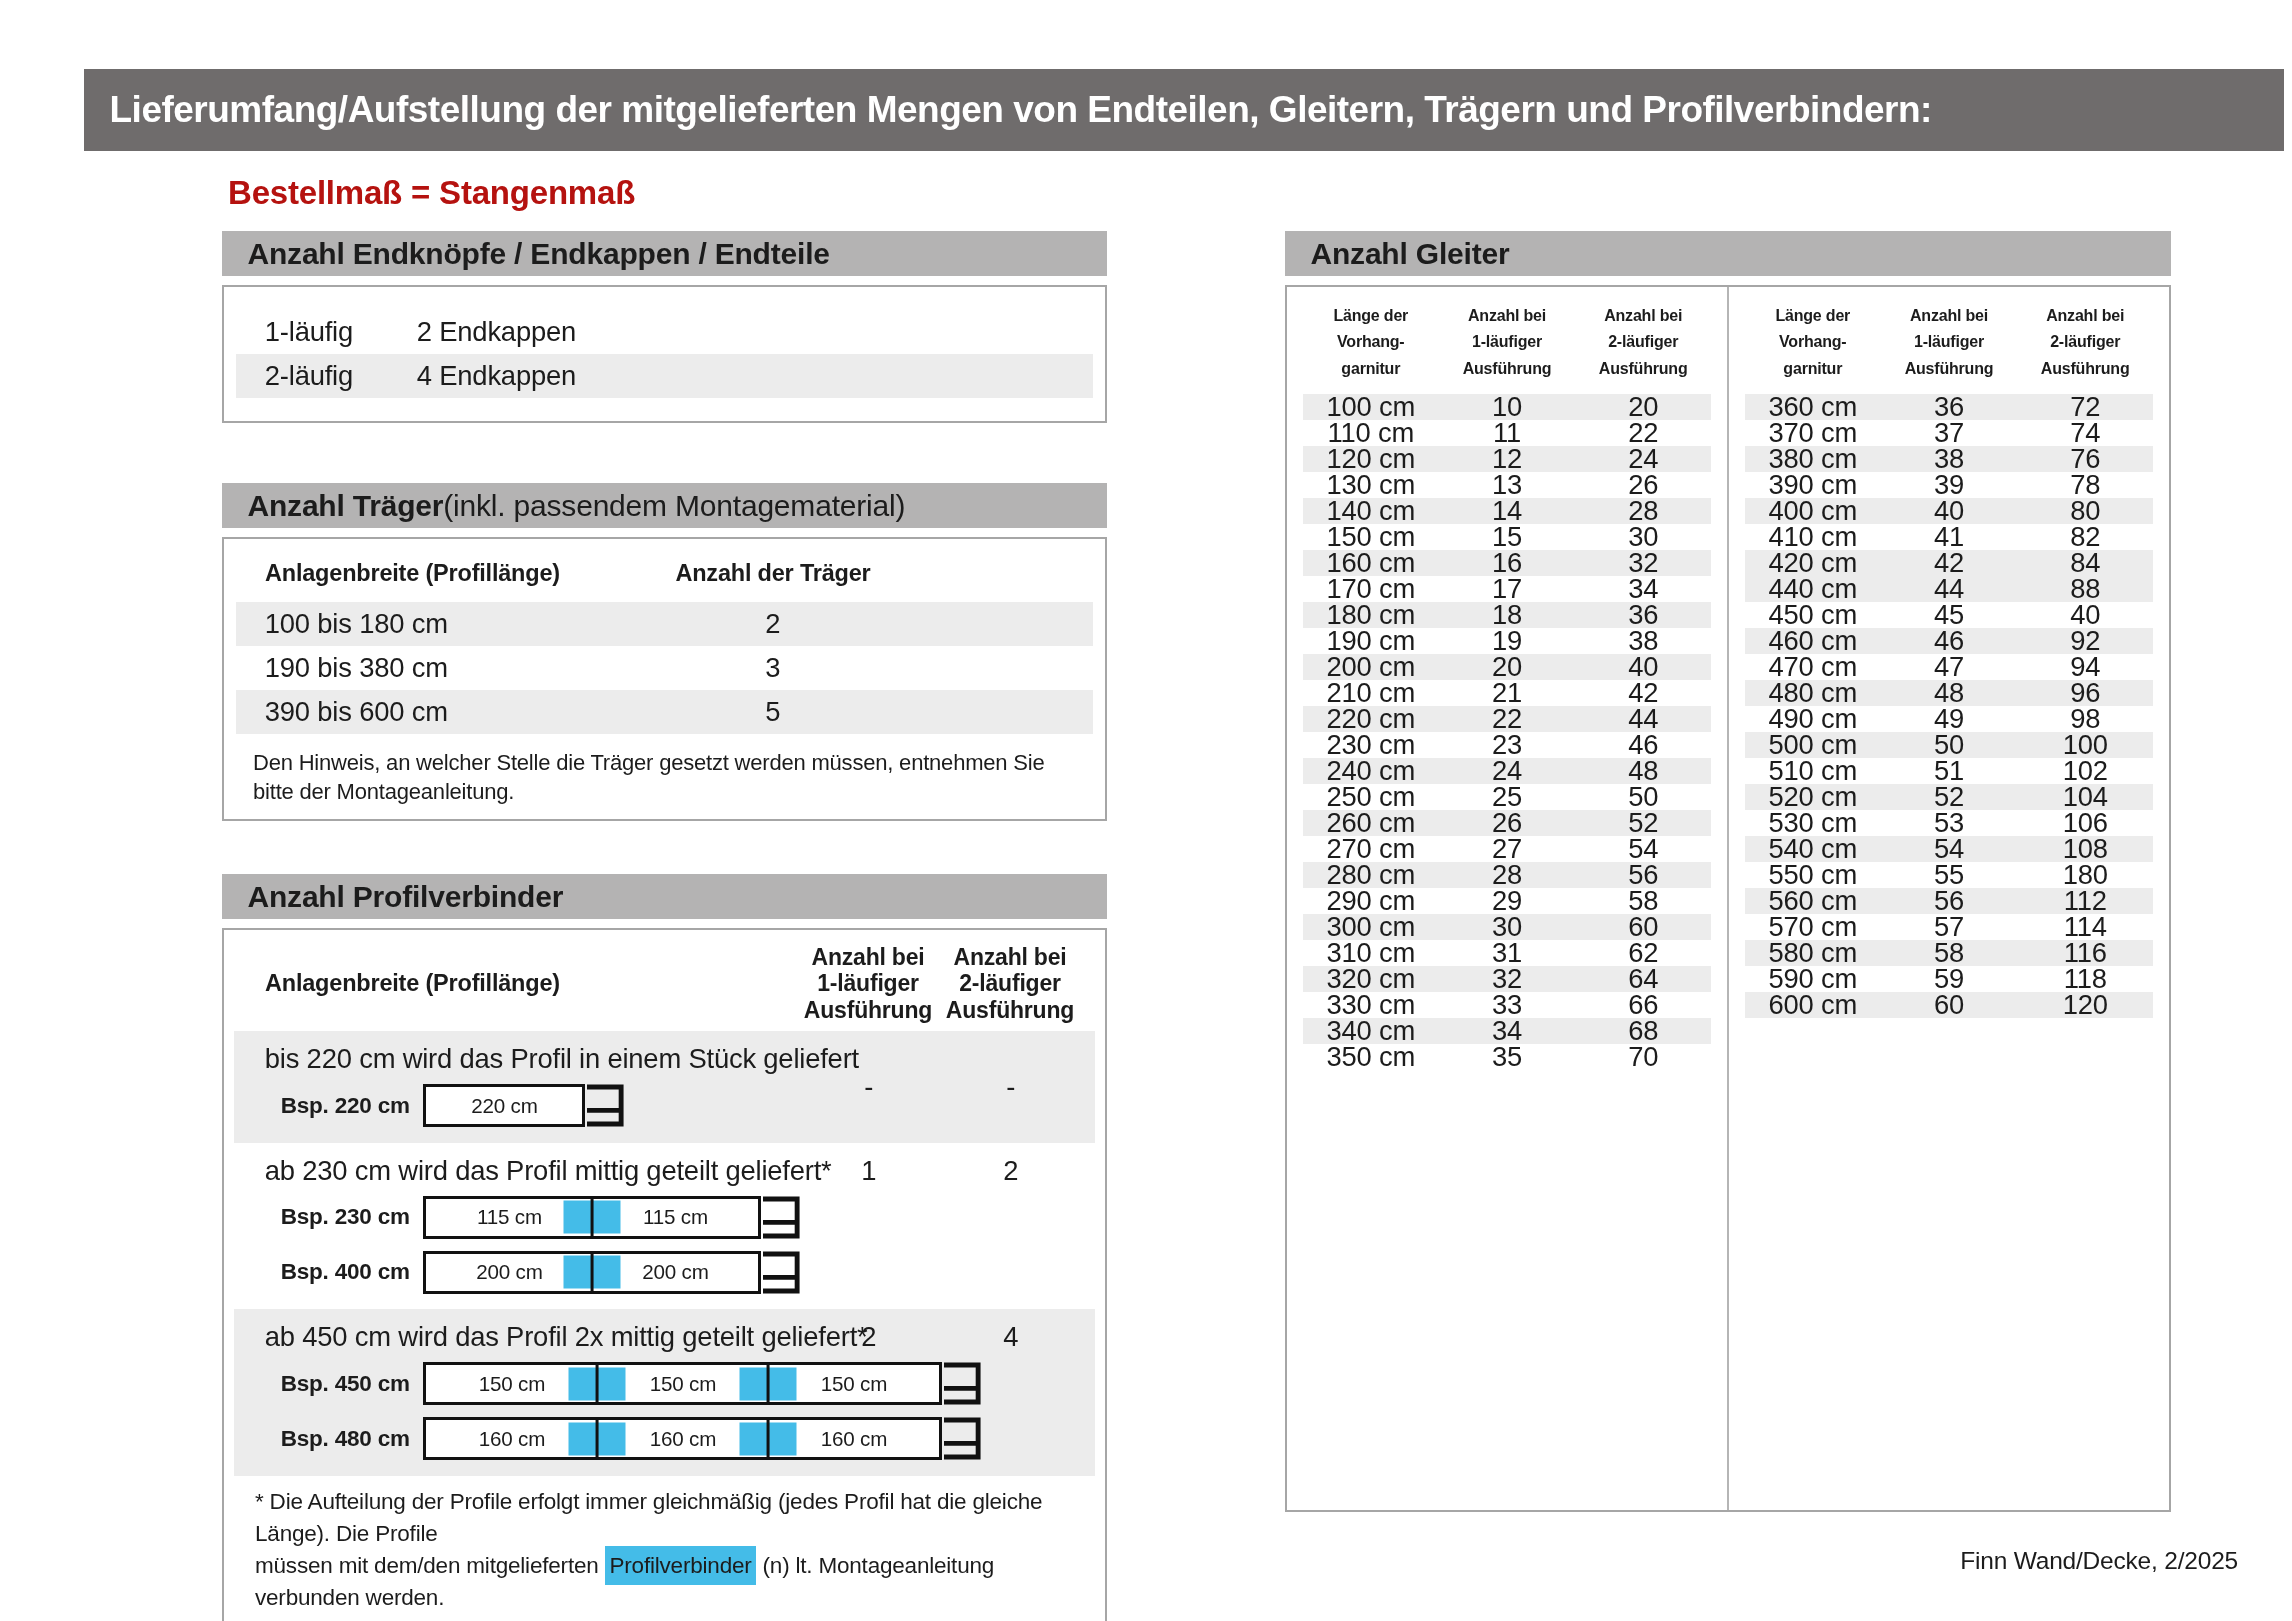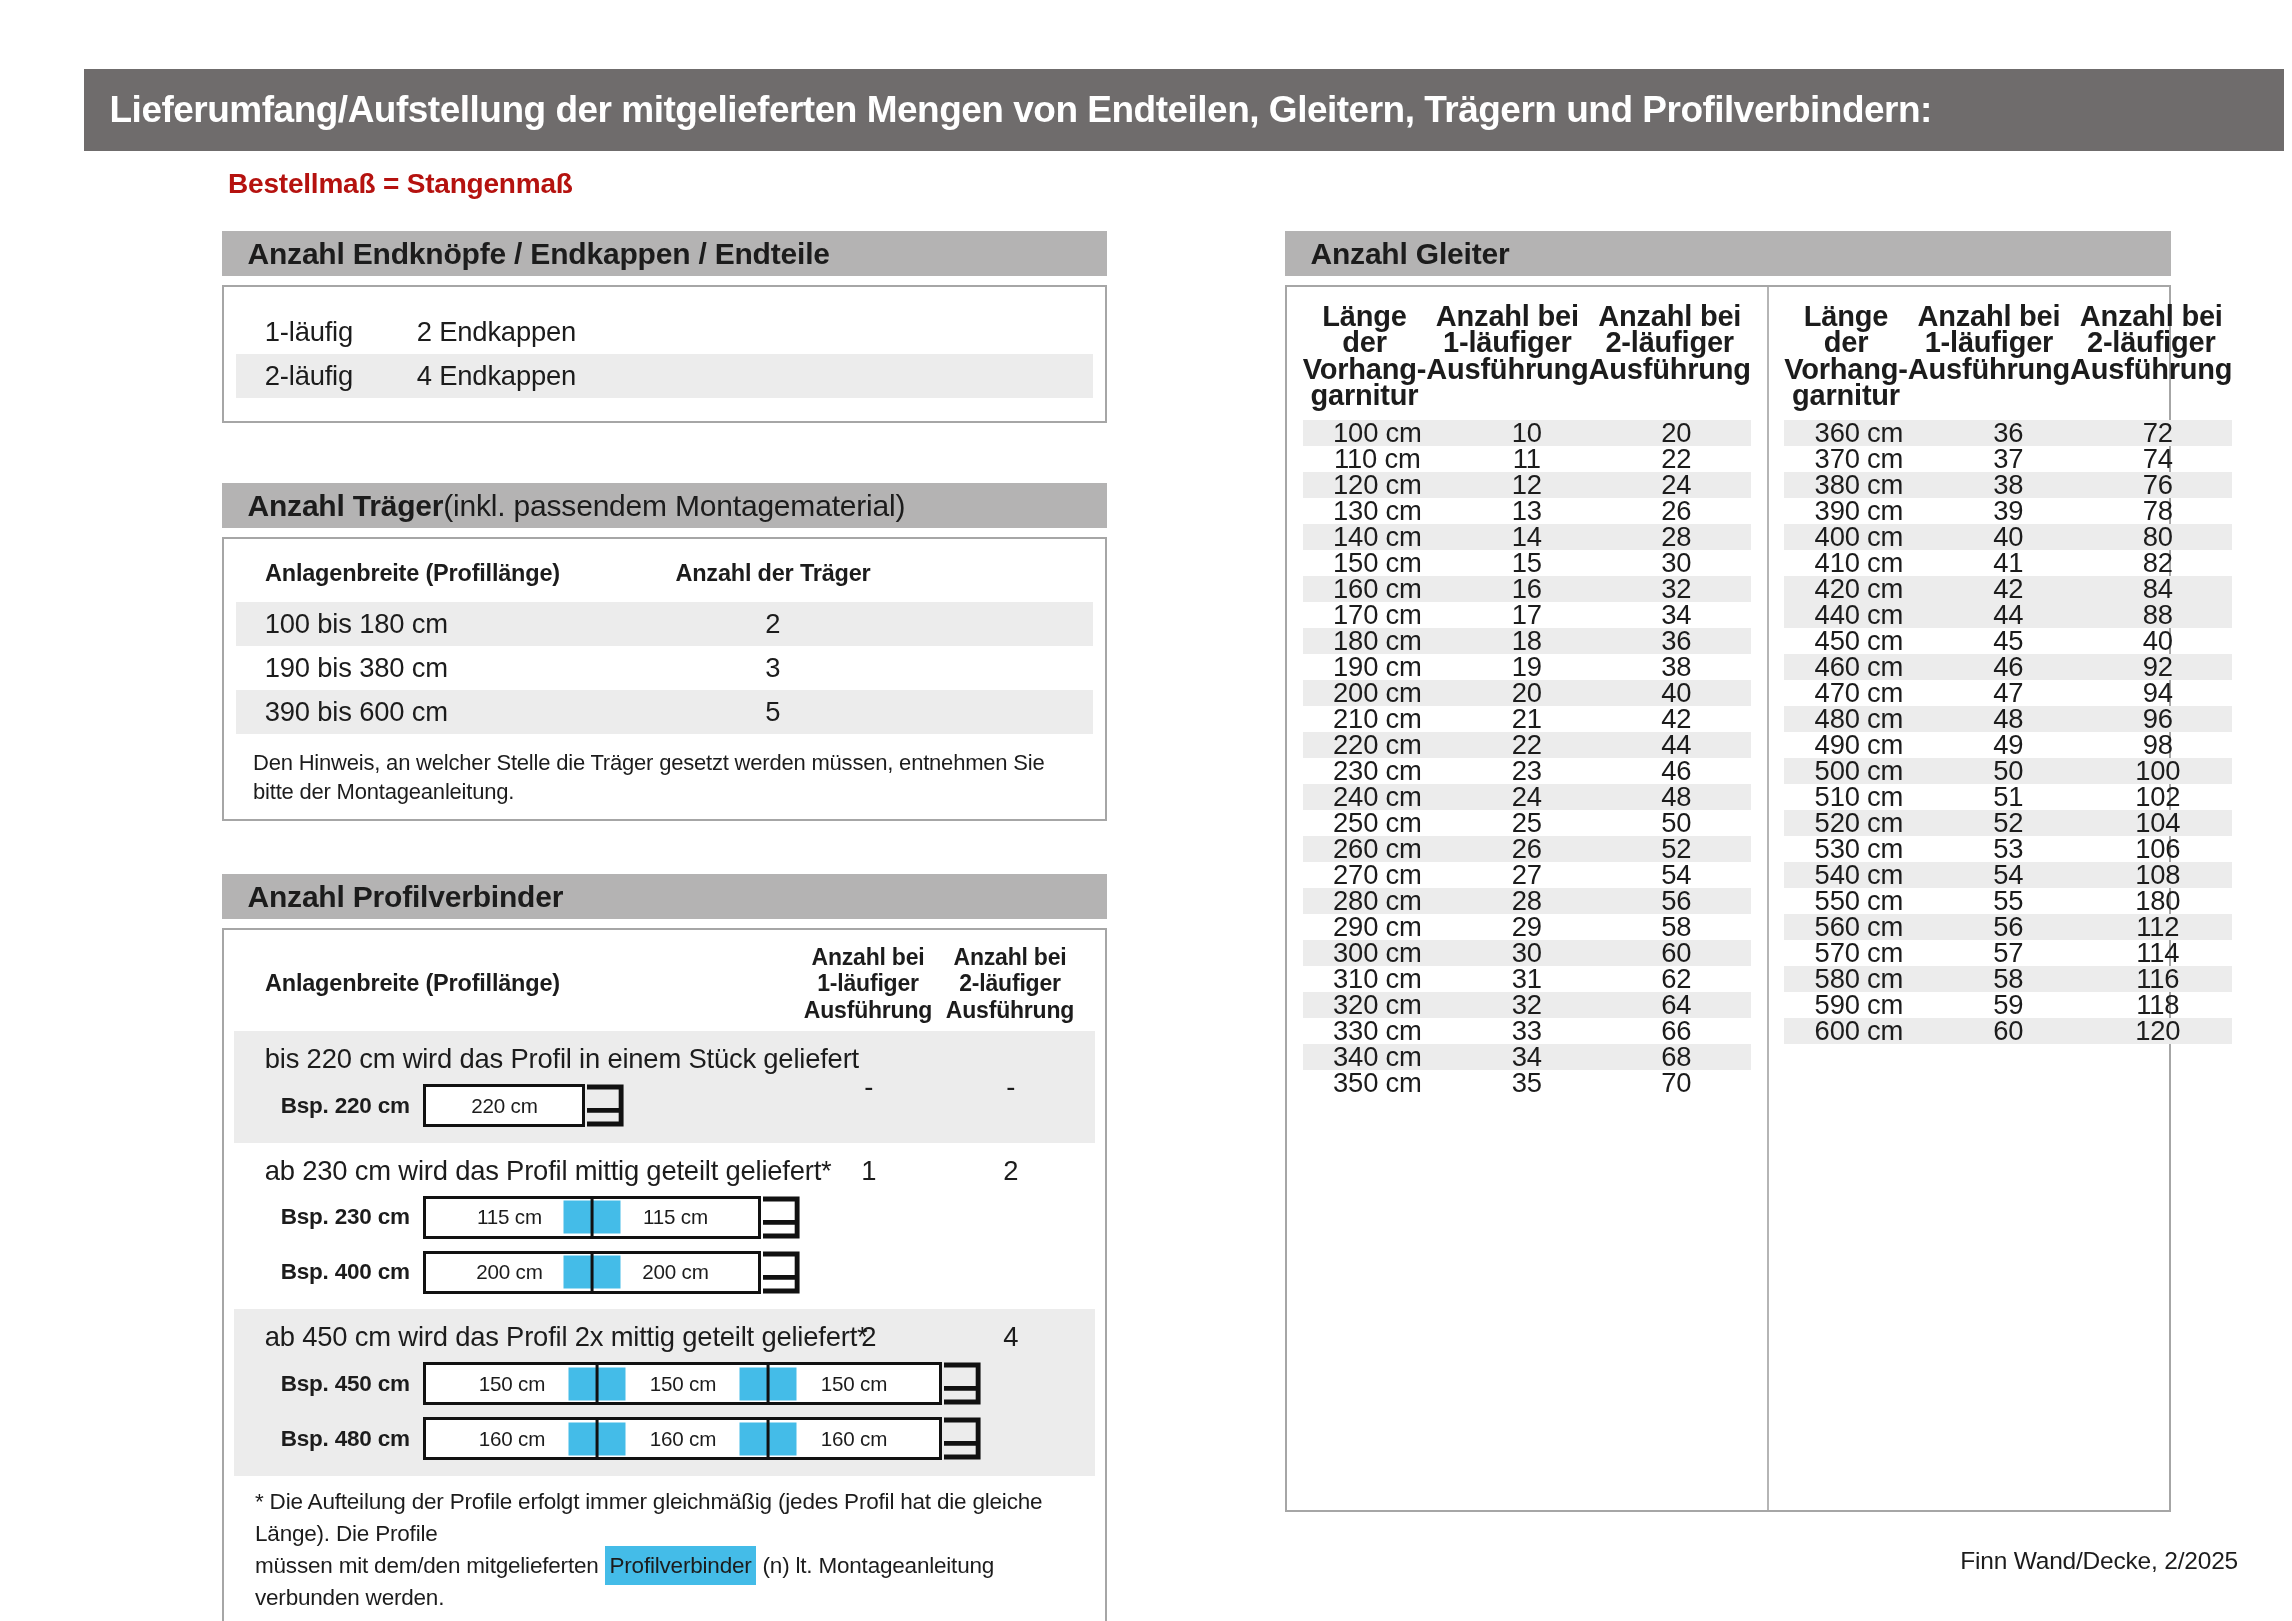--- a/index.html
+++ b/index.html
@@ -15,21 +15,21 @@
   .page{
     position:relative;width:2293px;height:1621px;background:#ffffff;
     font-family:"Liberation Sans","DejaVu Sans",sans-serif;color:#1c1c1c;
     letter-spacing:-0.2px;overflow:hidden;
   }
   
   .banner{position:absolute;left:84px;top:69px;width:2200px;height:82px;
     background:var(--banner-gray);display:flex;align-items:center;padding-left:25.5px;}
   .banner-title{color:#fff;font-size:37px;font-weight:bold;letter-spacing:-0.5px;}
   
-  .subtitle{position:absolute;left:228px;top:168px;font-size:28px;font-weight:bold;color:var(--accent-red);}
+  .subtitle{position:absolute;left:228px;top:174px;font-size:33px;font-weight:bold;color:var(--accent-red);}
   
   .col-left{position:absolute;left:222px;top:231px;width:885px;}
   .col-right{position:absolute;left:1285px;top:231px;width:886px;}
   .sec-header{height:45px;background:var(--section-gray);display:flex;align-items:center;
     padding-left:25.5px;font-size:30px;font-weight:bold;margin-bottom:9px;}
   .sec-header .normal{font-weight:normal;}
   .box{background:#fff;border:2.9px solid var(--border-gray);}
   .stripe{background:var(--stripe);}
   
   .ek-box{padding:23px 0;margin-bottom:60px;}
@@ -65,21 +65,21 @@
   .conn{position:absolute;top:50%;width:57px;height:33px;background:var(--accent-blue);
     transform:translate(-50%,-50%);z-index:2;}
   .bracket{flex:0 0 auto;margin-left:2px;}
   .pv-foot{padding:9.8px 39px 0 31px;font-size:22.5px;line-height:32px;}
   .hl{background:var(--accent-blue);padding:6.9px 4.9px;margin:-6.9px 0;}
   
   .gl-box{height:1227px;display:flex;align-items:stretch;}
   .subtable{flex:1;padding-top:15.7px;}
   .subtable.right{border-left:2px solid #b5b5b5;}
   .gl-head{display:flex;margin:0 15.7px 11.8px;}
-  .gl-hcell{flex:1;text-align:center;font-size:29px;font-weight:bold;}
+  .gl-hcell{flex:1;text-align:center;font-size:16px;font-weight:bold;}
   .gl-row{display:flex;align-items:center;height:26px;margin:0 15.7px;font-size:27.4px;}
   .gl-cell{flex:1;text-align:center;}
   
   .footer{position:absolute;top:1547px;right:55px;font-size:24.5px;}
 </style>
 </head>
 <body>
 
 <div class="page">
 

